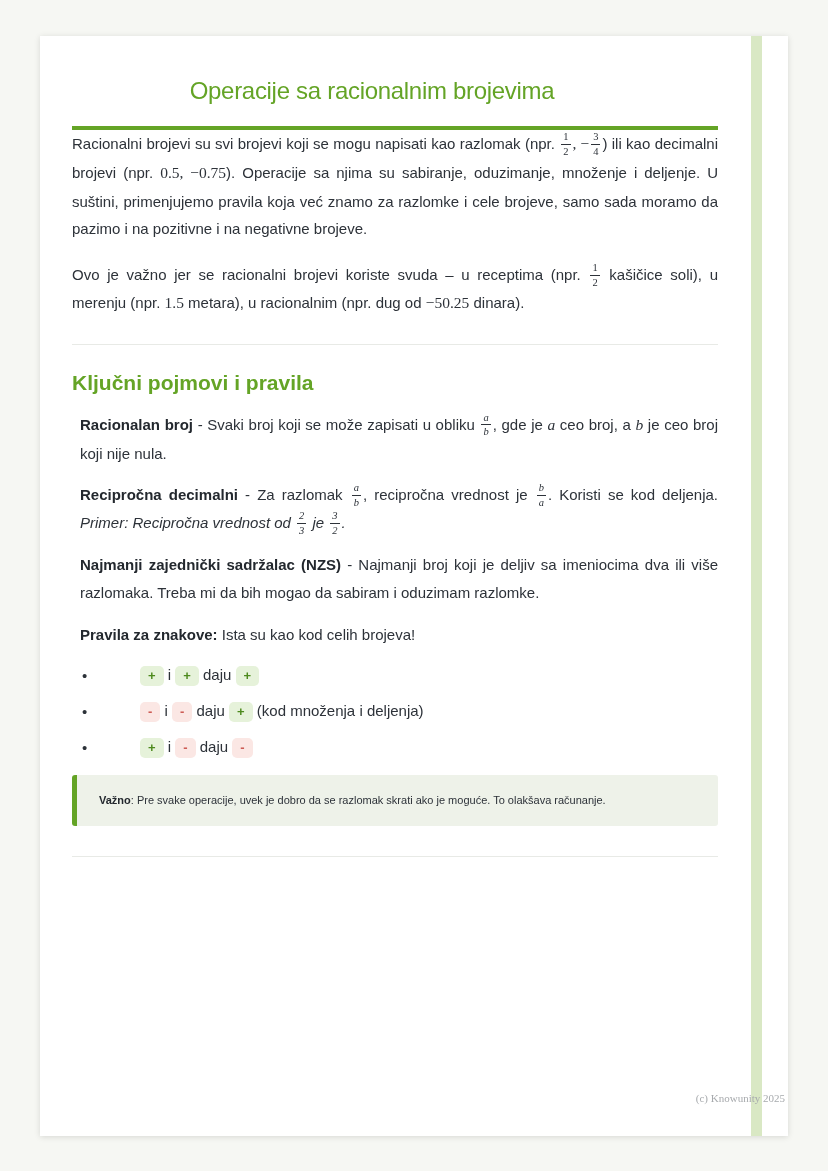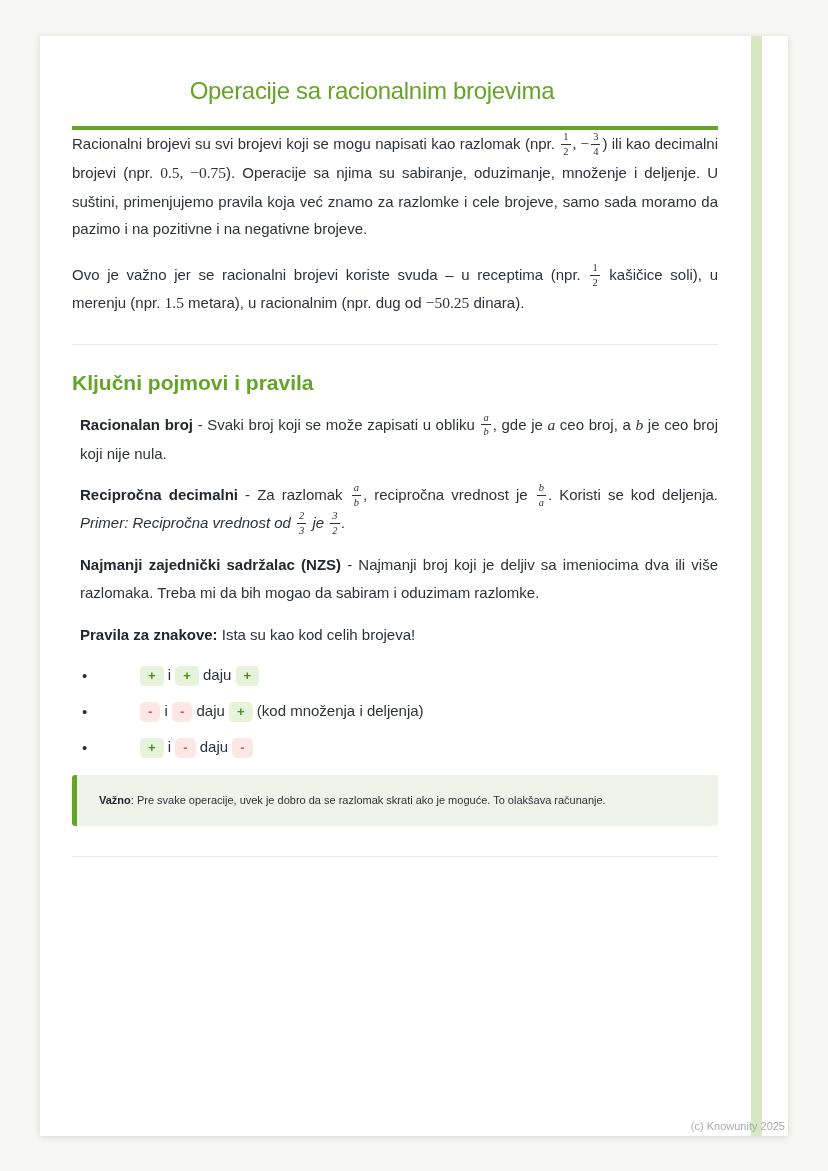--- a/index.html
+++ b/index.html
@@ -60,21 +60,21 @@
   .badge.minus { background: var(--minus-bg, #fbe7e4); color: var(--minus-text, #cd5c55); }
   .callout {
     margin-top: 16px;
     background: var(--callout-bg, #eef2e9);
     border-left: 5px solid var(--accent, #64a426);
     border-radius: 3px;
     padding: 16px 22px;
     font-size: 11px; line-height: 1.8; color: #2d3239;
   }
   .bottom-divider { margin: 30px 0 0; }
-  .footer { position: absolute; right: 3px; bottom: 4px; font-size: 11px; color: #a7aaad; z-index: 2; }
+  .footer { position: absolute; right: 3px; bottom: 32px; font-size: 11px; color: #a7aaad; z-index: 2; font-family: Liberation Serif, serif; }
 </style>
 </head>
 <body>
 
 <div class="card">
   <div class="stripe"></div>
 
   <div class="content">
 
     <h1>Operacije sa racionalnim brojevima</h1>

